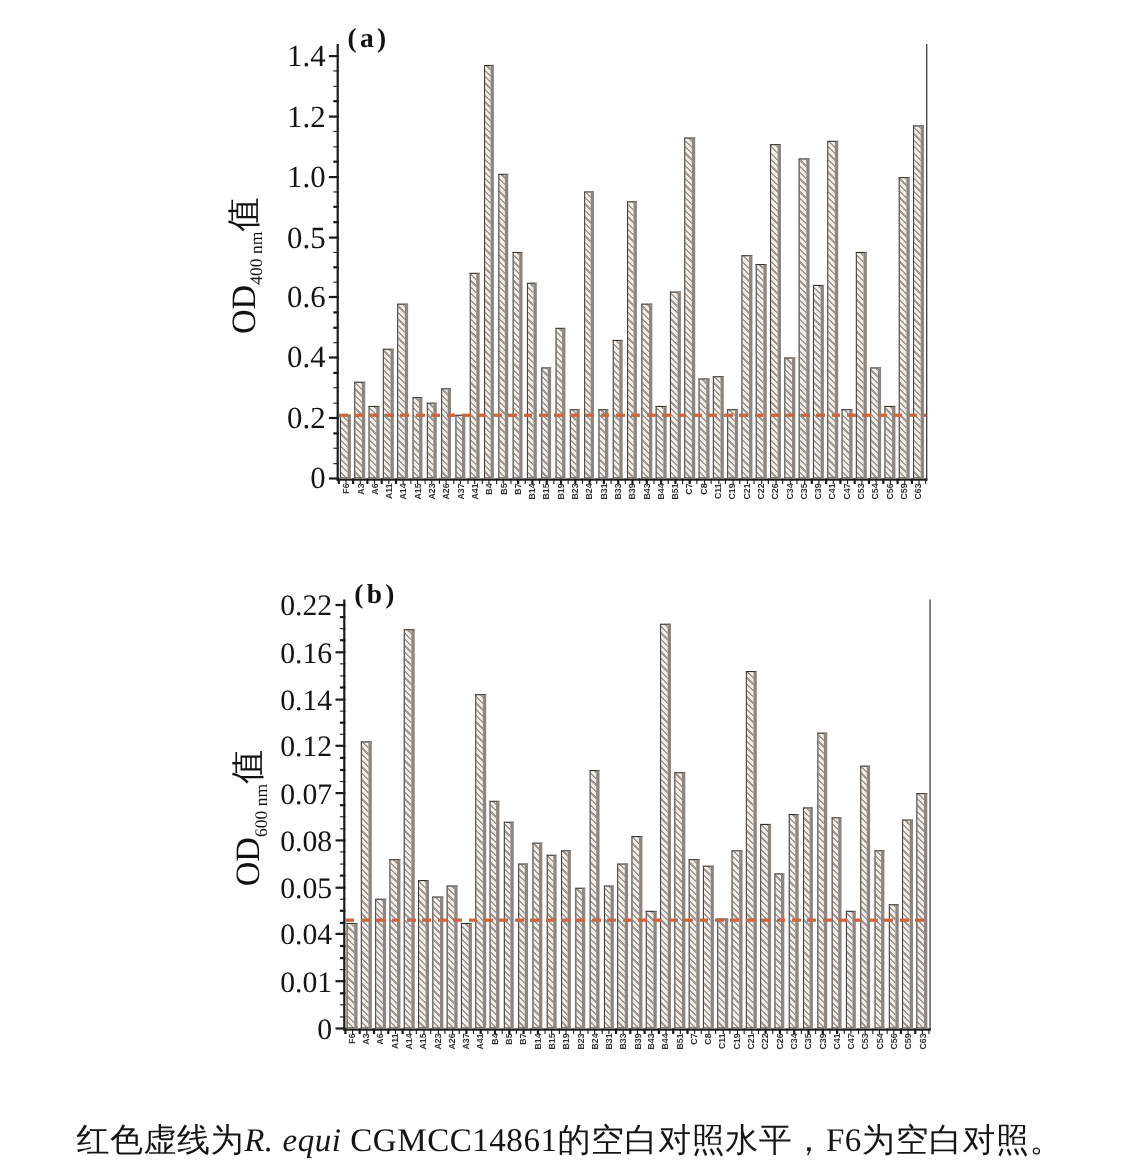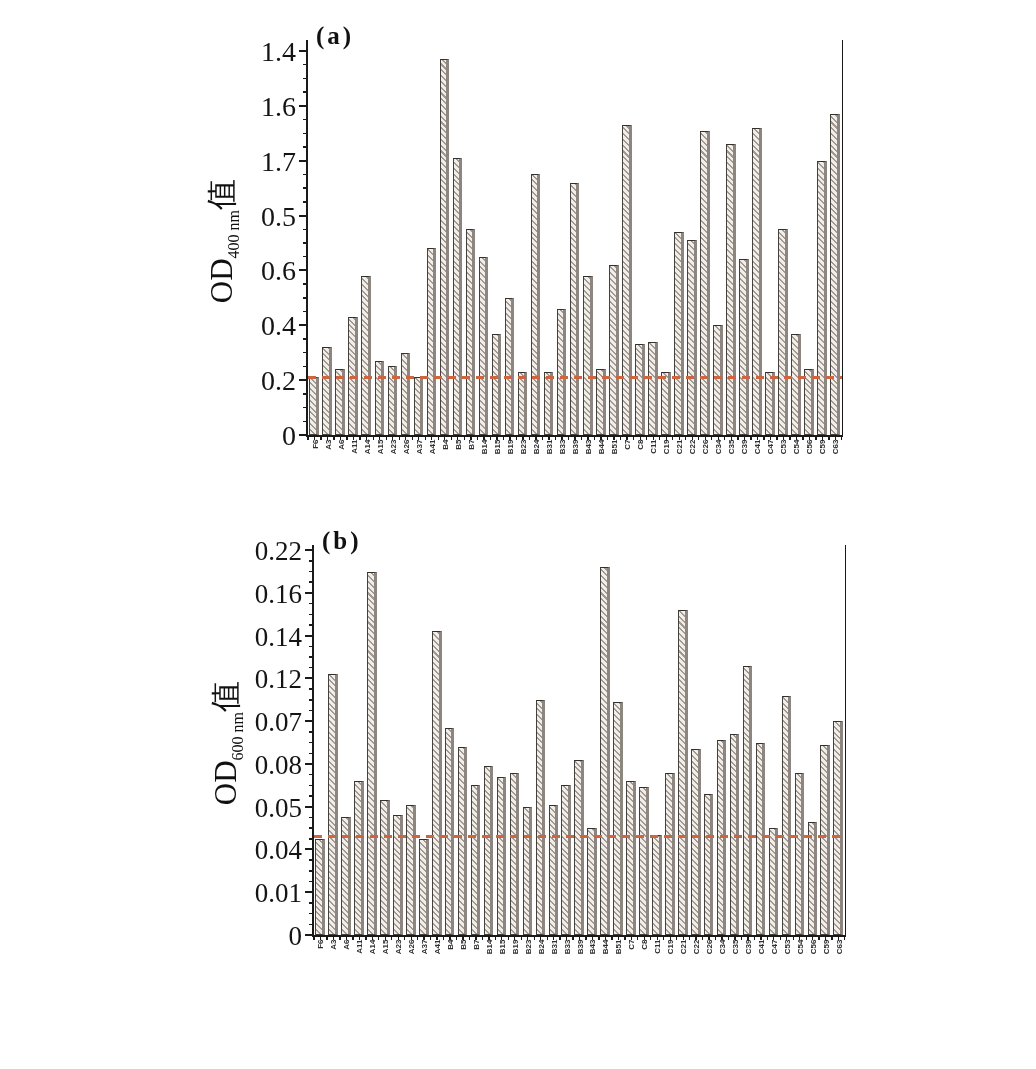--- a/index.html
+++ b/index.html
@@ -49,23 +49,23 @@
       <div class="y-tick-label" style="top: 396px; font-size: 28px;">0</div>
       <div class="y-tick major" style="top: 339.139px;"></div>
       <div class="y-tick-label" style="top: 341.139px; font-size: 28px;">0.2</div>
       <div class="y-tick major" style="top: 284.278px;"></div>
       <div class="y-tick-label" style="top: 286.278px; font-size: 28px;">0.4</div>
       <div class="y-tick major" style="top: 229.417px;"></div>
       <div class="y-tick-label" style="top: 231.417px; font-size: 28px;">0.6</div>
       <div class="y-tick major" style="top: 174.556px;"></div>
       <div class="y-tick-label" style="top: 176.556px; font-size: 28px;">0.5</div>
       <div class="y-tick major" style="top: 119.694px;"></div>
-      <div class="y-tick-label" style="top: 121.694px; font-size: 28px;">1.7</div>
+      <div class="y-tick-label" style="top: 121.694px; font-size: 28px;">1.0</div>
       <div class="y-tick major" style="top: 64.8333px;"></div>
-      <div class="y-tick-label" style="top: 66.8333px; font-size: 28px;">1.6</div>
+      <div class="y-tick-label" style="top: 66.8333px; font-size: 28px;">1.2</div>
       <div class="y-tick major" style="top: 9.97222px;"></div>
       <div class="y-tick-label" style="top: 11.9722px; font-size: 28px;">1.4</div>
       <div class="y-tick minor" style="top: 380.535px;"></div>
       <div class="y-tick minor" style="top: 366.819px;"></div>
       <div class="y-tick minor" style="top: 353.104px;"></div>
       <div class="y-tick minor" style="top: 325.674px;"></div>
       <div class="y-tick minor" style="top: 311.958px;"></div>
       <div class="y-tick minor" style="top: 298.243px;"></div>
       <div class="y-tick minor" style="top: 270.812px;"></div>
       <div class="y-tick minor" style="top: 257.097px;"></div>
@@ -462,14 +462,15 @@
       <div class="x-tick" style="left: 504.498px;"></div>
       <div class="x-label" style="left: 491.573px; top: 409px;">C59</div>
       <div class="bar" style="left: 519.449px; width: 9.55122px; height: 213.816px; border-right-color: rgb(141, 134, 128);"></div>
       <div class="x-tick" style="left: 523.924px;"></div>
       <div class="x-tick" style="left: 517.449px;"></div>
       <div class="x-label" style="left: 504.524px; top: 409px;">C63</div>
       <div class="x-tick" style="left: 530px;"></div>
       <div class="control-line" style="top: 290.345px; background: repeating-linear-gradient(90deg, rgb(205, 101, 64) 0px, rgb(205, 101, 64) 8px, rgba(0, 0, 0, 0) 8px, rgba(0, 0, 0, 0) 14px);"></div>
     </div>
 
+  <div class="caption"><span>红色虚线为</span><i>R. equi</i><span> CGMCC14861的空白对照水平，F6为空白对照。</span></div>
 
 </div>
 
 </body></html>

